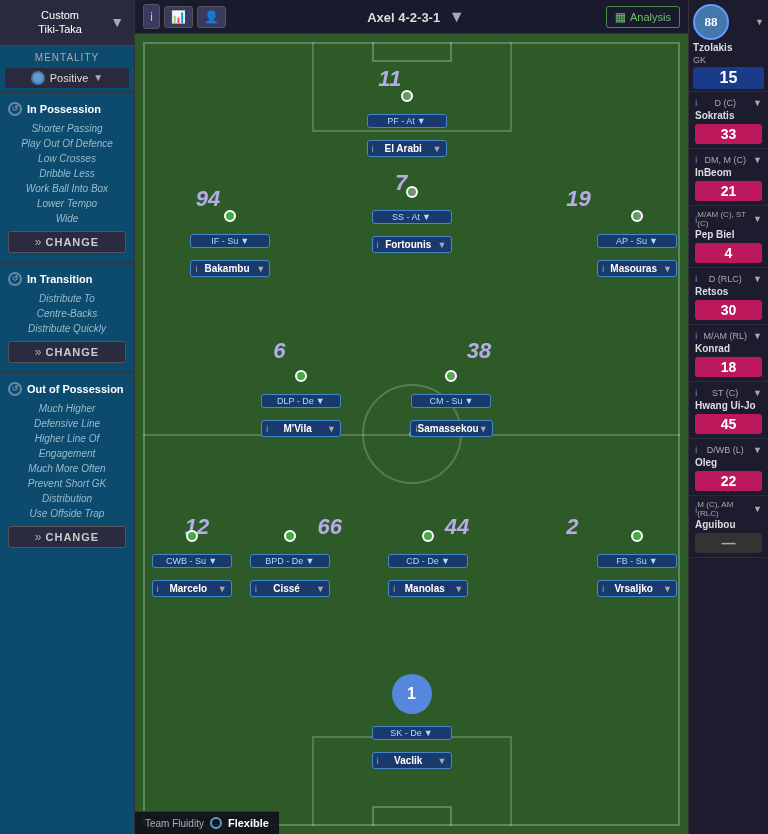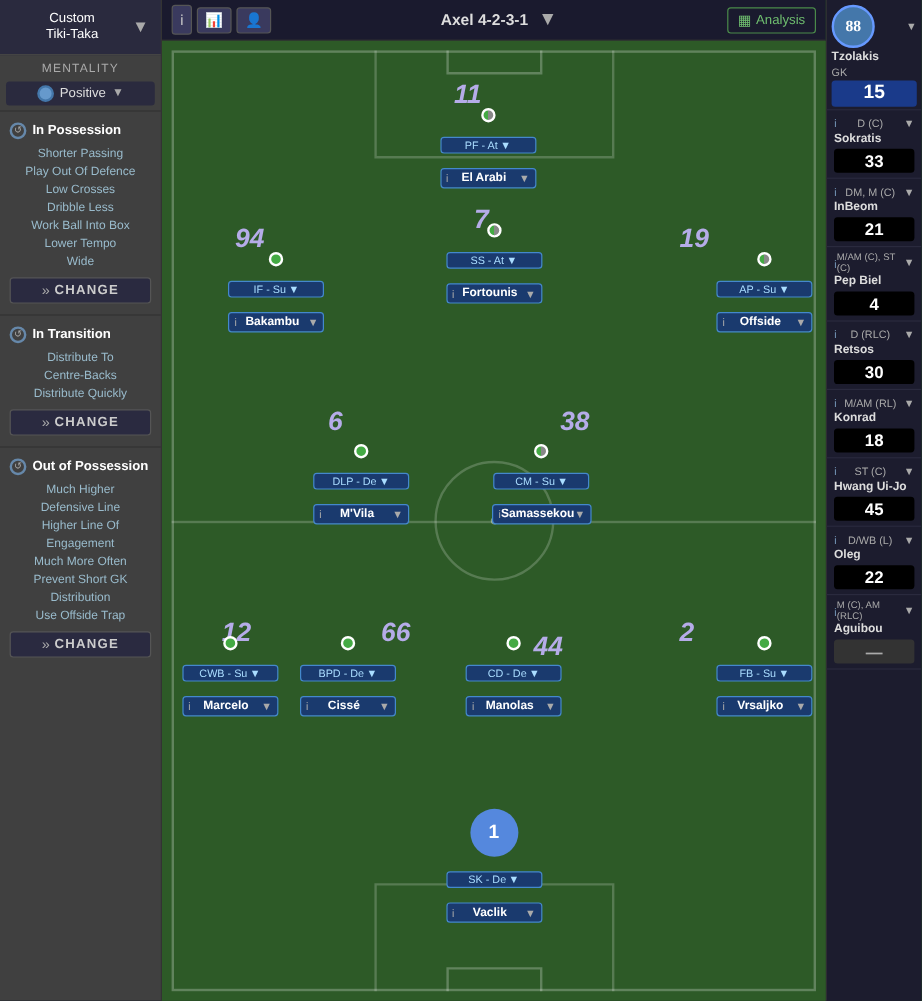--- a/index.html
+++ b/index.html
@@ -2,21 +2,21 @@
 <html><head>
   <meta charset="utf-8">
   <style>
     * { margin: 0; padding: 0; box-sizing: border-box; }
     body { width: 768px; height: 834px; background: #1a1a2e; font-family: Arial, sans-serif; overflow: hidden; display: flex; }
 
     
     #sidebar {
       width: 135px;
       min-width: 135px;
-      background: #404040;
+      background: #0c4a6e;
       display: flex;
       flex-direction: column;
       color: #ccc;
       font-size: 11px;
       border-right: 1px solid #333;
     }
 
     #tactic-header {
       background: #2a2a3e;
       padding: 8px 10px;
@@ -61,20 +61,21 @@
     }
     .phase-title { color: #fff; font-size: 11px; font-weight: bold; }
 
     .phase-items { padding: 2px 0; }
     .phase-item {
       text-align: center;
       color: #99bbcc;
       font-size: 10px;
       line-height: 1.5;
       cursor: default;
+      font-style: italic;
     }
 
     .change-btn {
       display: flex;
       align-items: center;
       justify-content: center;
       background: #2a2a40;
       border: 1px solid #555;
       margin: 3px 8px;
       padding: 3px 0;
@@ -281,21 +282,21 @@
     }
     .player-entry-top {
       display: flex;
       align-items: center;
       justify-content: space-between;
     }
     .player-info-icon { color: #7799bb; font-size: 9px; }
     .player-pos { color: #aaa; font-size: 9px; }
     .player-entry-name { color: #ddd; font-size: 10px; font-weight: bold; margin: 1px 0; }
     .player-number {
-      background: #000000;
+      background: #be185d;
       color: #fff;
       font-size: 14px;
       font-weight: bold;
       text-align: center;
       padding: 2px 0;
       border-radius: 3px;
       margin-top: 2px;
     }
 
     .phase-icon-circle {
@@ -423,21 +424,21 @@
     <div class="goal-bottom"></div>
 
     <span class="jersey-num" style="left:44%; top:4%;">11</span>
     <span class="jersey-num" style="left:47%; top:17%;">7</span>
     <span class="jersey-num" style="left:11%; top:19%;">94</span>
     <span class="jersey-num" style="left:78%; top:19%;">19</span>
     <span class="jersey-num" style="left:60%; top:38%;">38</span>
     <span class="jersey-num" style="left:25%; top:38%;">6</span>
     <span class="jersey-num" style="left:9%; top:60%;">12</span>
     <span class="jersey-num" style="left:33%; top:60%;">66</span>
-    <span class="jersey-num" style="left:56%; top:60%;margin-top:12px;">44</span>
+    <span class="jersey-num" style="left:56%; top:60%;">44</span>
     <span class="jersey-num" style="left:78%; top:60%;">2</span>
 
     <div class="player-card" style="left:calc(50% - 45px); top:7%;">
       <div class="player-dot half"></div>
       <div class="player-role-box">
         <div class="player-role-top">PF - At <span>▼</span></div>
       </div>
       <div class="player-name-box">
         <span class="info-icon">ℹ</span>
         <span class="player-name">El Arabi</span>
@@ -469,21 +470,21 @@
       </div>
     </div>
 
     <div class="player-card" style="right:2%; top:22%;">
       <div class="player-dot half"></div>
       <div class="player-role-box">
         <div class="player-role-top">AP - Su <span>▼</span></div>
       </div>
       <div class="player-name-box">
         <span class="info-icon">ℹ</span>
-        <span class="player-name">Offside</span>
+        <span class="player-name">Masouras</span>
         <span class="dropdown-arrow">▼</span>
       </div>
     </div>
 
     <div class="player-card" style="left:calc(30% - 40px); top:42%;">
       <div class="player-dot green"></div>
       <div class="player-role-box">
         <div class="player-role-top">DLP - De <span>▼</span></div>
       </div>
       <div class="player-name-box">
@@ -558,20 +559,25 @@
       <div class="player-role-box">
         <div class="player-role-top">SK - De <span>▼</span></div>
       </div>
       <div class="player-name-box">
         <span class="info-icon">ℹ</span>
         <span class="player-name">Vaclik</span>
         <span class="dropdown-arrow">▼</span>
       </div>
     </div>
 
+    <div id="fluidity-bar" style="position:absolute; bottom:0; left:0; background:rgba(15,15,30,0.9); padding:5px 10px; display:flex; align-items:center; gap:6px;">
+      <span style="color:#aaa; font-size:10px;">Team Fluidity</span>
+      <div style="width:12px; height:12px; border-radius:50%; border:2px solid #6699cc; background:transparent;"></div>
+      <span style="color:#fff; font-size:11px; font-weight:bold;">Flexible</span>
+    </div>
   </div>
 </div>
 
 <div id="right-panel">
 
   <div style="padding:4px 4px 2px; border-bottom:1px solid #2a2a3e;">
     <div style="display:flex; align-items:center; justify-content:space-between;font-family:Liberation Serif, serif;">
       <div style="width:36px; height:36px; border-radius:50%; background:#4477aa; border:2px solid #6699ff; display:flex; align-items:center; justify-content:center; color:#fff; font-weight:bold; font-size:13px;">88</div>
       <span style="color:#aaa; font-size:9px;">▼</span>
     </div>

